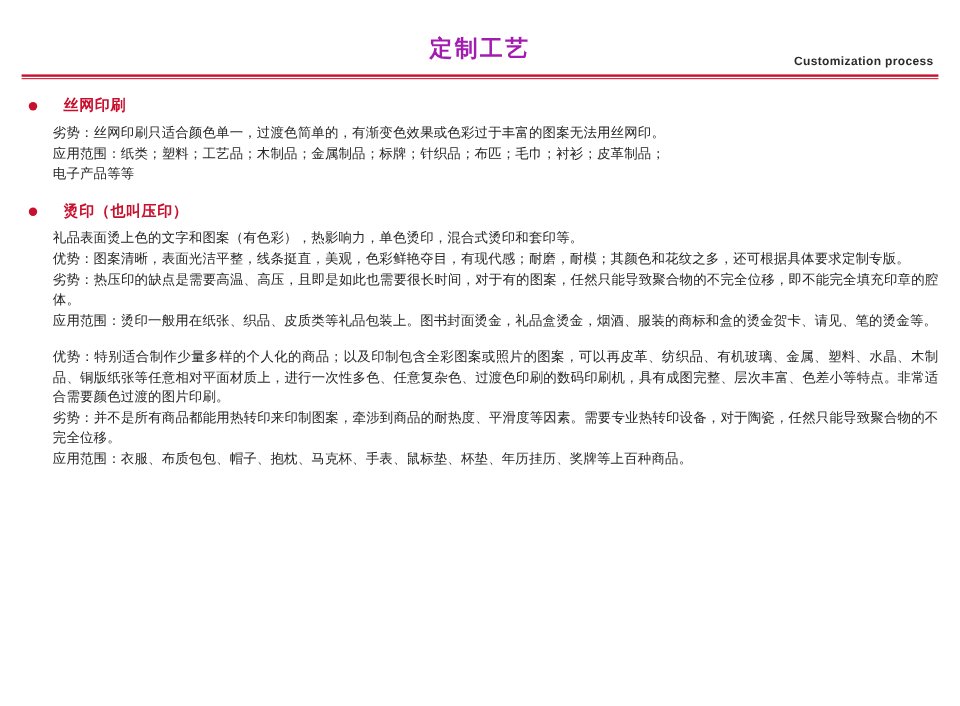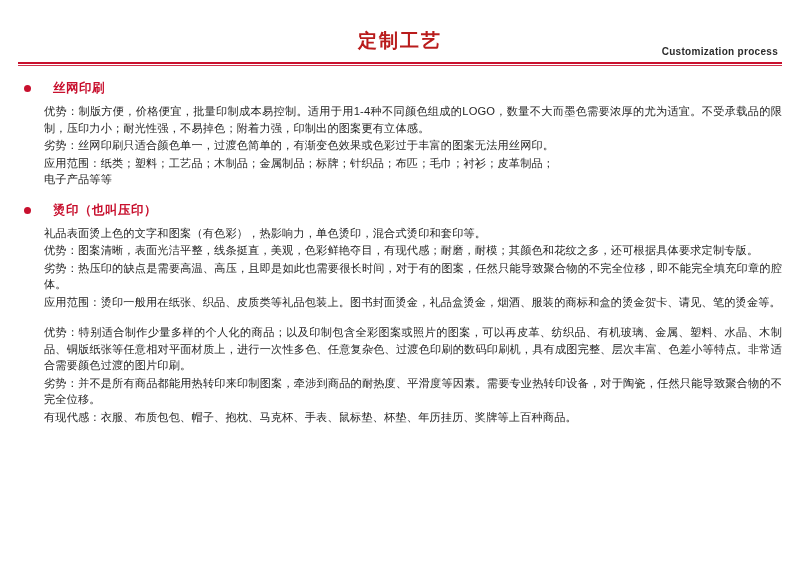--- a/index.html
+++ b/index.html
@@ -27,21 +27,21 @@
     height: 62px;
   }
   .header-title {
     position: absolute;
     left: 0;
     right: 0;
     top: 28px;
     text-align: center;
     font-size: 19px;
     font-weight: bold;
-    color: #b91c1c;
+    color: #a21caf;
     letter-spacing: 2px;
   }
   .header-sub {
     position: absolute;
     right: 4px;
     top: 46px;
     font-size: 10px;
     font-weight: bold;
     color: #2b2b2b;
     letter-spacing: 0.3px;
@@ -142,40 +142,39 @@
   <div class="rule"></div>
   <div class="rule-thin"></div>
 
   <div class="content">
 
     <div class="section">
       <div class="sec-head">
         <span class="bullet"></span>
         <span class="sec-title">丝网印刷</span>
       </div>
-      <p class="para">优势：制版方便，价格便宜，批量印制成本易控制。适用于用1-4种不同颜色组成的LOGO，数量不大而墨色需要浓厚的尤为适宜。不受承载品的限制，压印力小；耐光性强，不易掉色；附着力强，印制出的图案更有立体感。</p>
       <p class="para">劣势：丝网印刷只适合颜色单一，过渡色简单的，有渐变色效果或色彩过于丰富的图案无法用丝网印。</p>
       <p class="para para-tight">应用范围：纸类；塑料；工艺品；木制品；金属制品；标牌；针织品；布匹；毛巾；衬衫；皮革制品；</p>
       <p class="para">电子产品等等</p>
     </div>
 
     <div class="section">
       <div class="sec-head">
         <span class="bullet"></span>
         <span class="sec-title">烫印（也叫压印）</span>
       </div>
       <p class="para">礼品表面烫上色的文字和图案（有色彩），热影响力，单色烫印，混合式烫印和套印等。</p>
       <p class="para">优势：图案清晰，表面光洁平整，线条挺直，美观，色彩鲜艳夺目，有现代感；耐磨，耐模；其颜色和花纹之多，还可根据具体要求定制专版。</p>
       <p class="para">劣势：热压印的缺点是需要高温、高压，且即是如此也需要很长时间，对于有的图案，任然只能导致聚合物的不完全位移，即不能完全填充印章的腔体。</p>
       <p class="para">应用范围：烫印一般用在纸张、织品、皮质类等礼品包装上。图书封面烫金，礼品盒烫金，烟酒、服装的商标和盒的烫金贺卡、请见、笔的烫金等。</p>
     </div>
 
     <div class="section">
       <p class="para">优势：特别适合制作少量多样的个人化的商品；以及印制包含全彩图案或照片的图案，可以再皮革、纺织品、有机玻璃、金属、塑料、水晶、木制品、铜版纸张等任意相对平面材质上，进行一次性多色、任意复杂色、过渡色印刷的数码印刷机，具有成图完整、层次丰富、色差小等特点。非常适合需要颜色过渡的图片印刷。</p>
       <p class="para">劣势：并不是所有商品都能用热转印来印制图案，牵涉到商品的耐热度、平滑度等因素。需要专业热转印设备，对于陶瓷，任然只能导致聚合物的不完全位移。</p>
-      <p class="para">有现代感：衣服、布质包包、帽子、抱枕、马克杯、手表、鼠标垫、杯垫、年历挂历、奖牌等上百种商品。</p>
+      <p class="para">应用范围：衣服、布质包包、帽子、抱枕、马克杯、手表、鼠标垫、杯垫、年历挂历、奖牌等上百种商品。</p>
     </div>
 
 
   </div>
 
 
 </div>
 
 </body></html>

